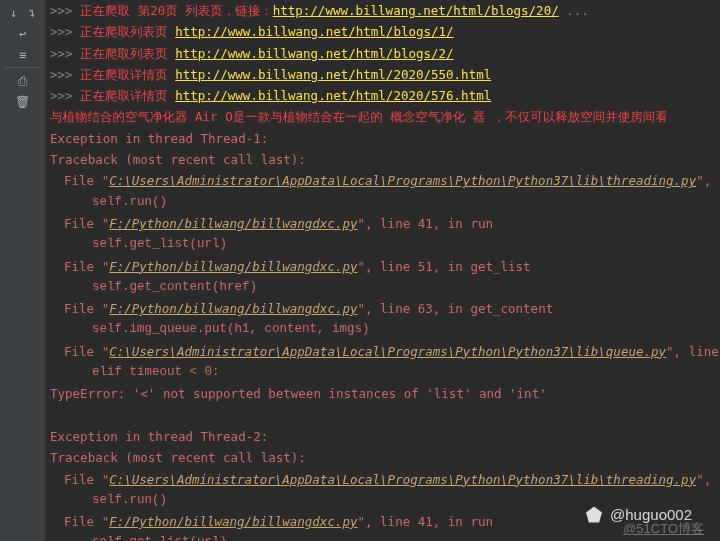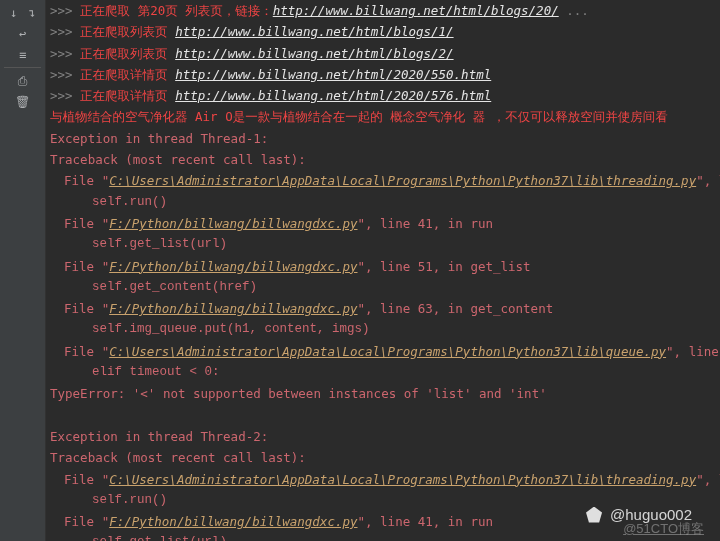--- a/index.html
+++ b/index.html
@@ -46,21 +46,21 @@
       flex: 1;
       background: #2b2b2b;
       padding: 0 4px;
       line-height: 21.3px;
       white-space: pre;
       overflow: hidden;
     }
     .line { display: block; }
     .prompt { color: #808080; }
     .print-text { color: #ef4444; }
-    .link { color: #e5e5e5; text-decoration: underline; cursor: pointer; font-style: italic; }
+    .link { color: #fde047; text-decoration: underline; cursor: pointer; }
     .link-yellow { color: #c9a26d; text-decoration: underline; cursor: pointer; font-style: italic; }
     .err { color: #cc666e; }
     .dots { color: #808080; }
     .indent1 { padding-left: 14px; }
     .indent2 { padding-left: 42px; font-family: Liberation Mono, monospace; }
     .watermark {
       position: fixed;
       bottom: 18px;
       right: 28px;
       color: rgba(255,255,255,0.8);

